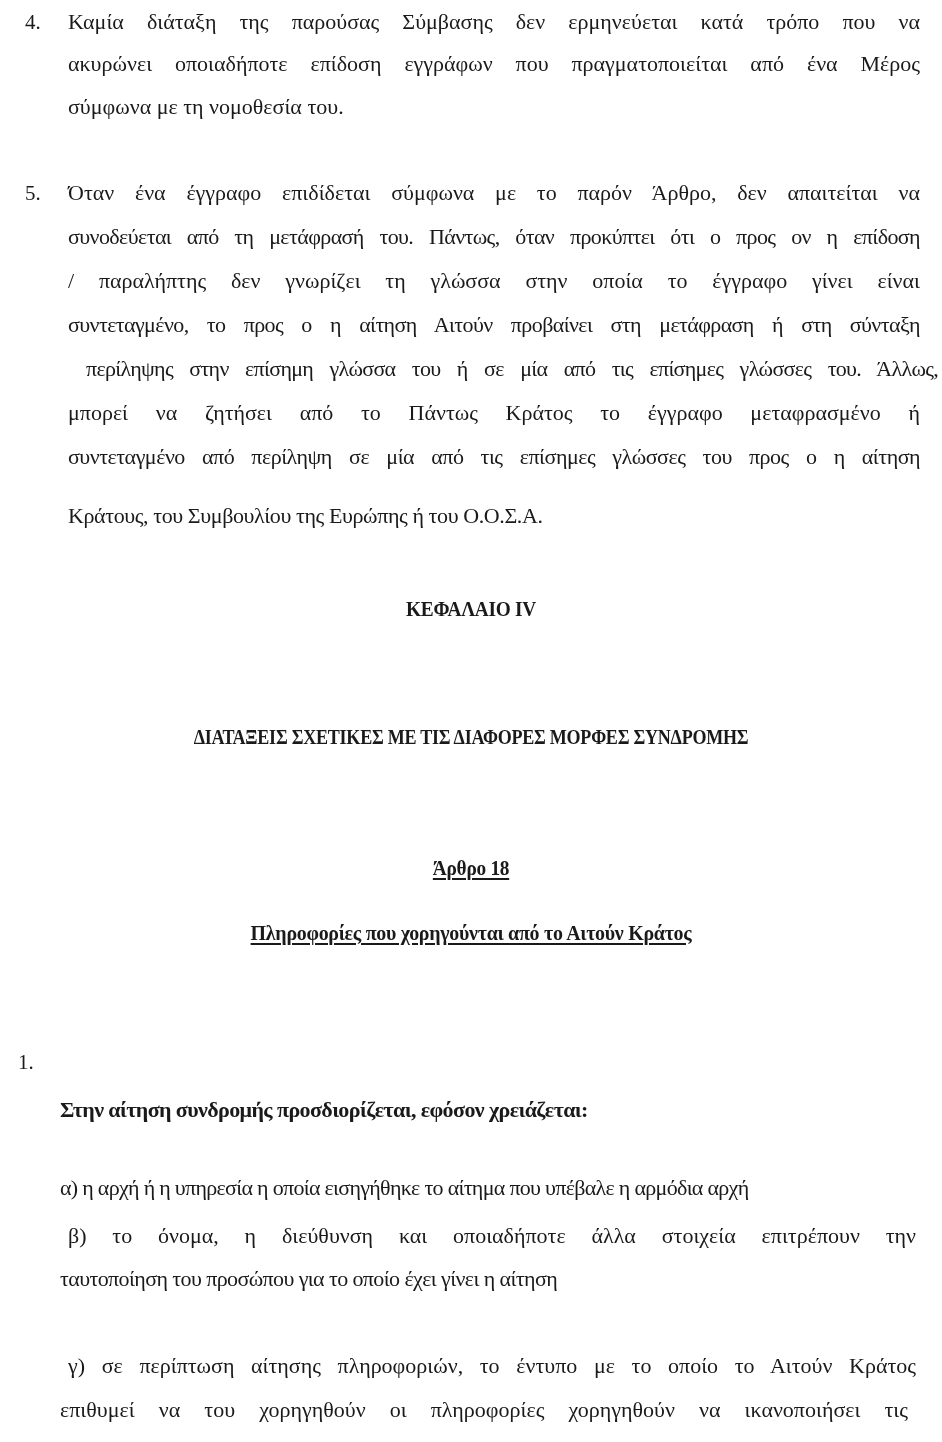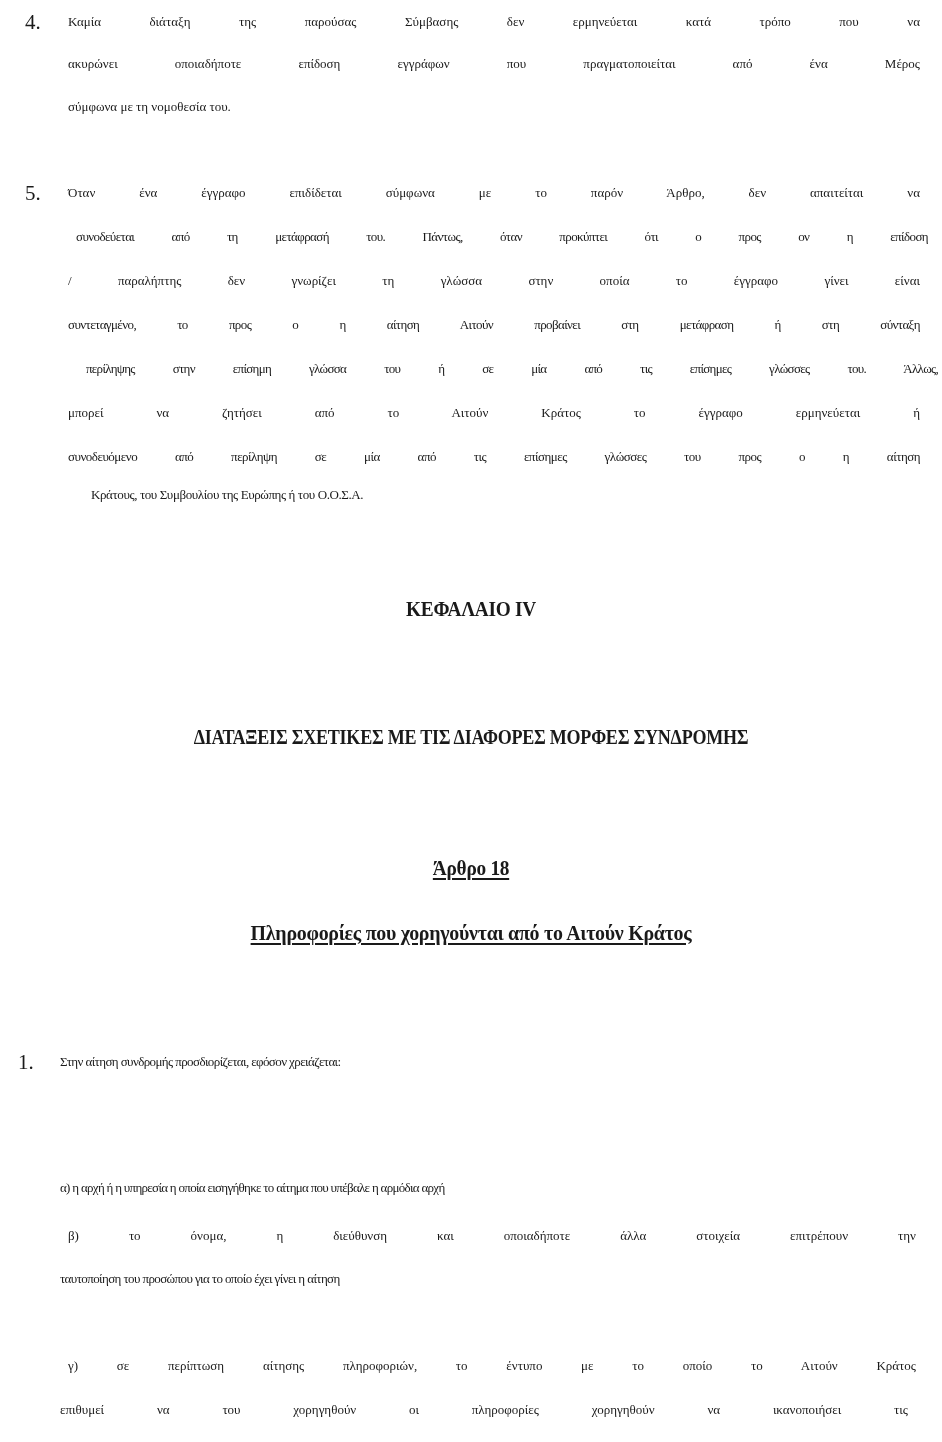--- a/index.html
+++ b/index.html
@@ -3,21 +3,21 @@
 <meta charset="utf-8">
 <style>
   html, body { margin: 0; padding: 0; background: #ffffff; }
   body {
     width: 942px; height: 1442px; overflow: hidden; position: relative;
     font-family: "Liberation Serif", "DejaVu Serif", serif;
     color: #1a1a1a;
   }
   .line {
     position: absolute;
-    font-size: 13px;
+    font-size: 22px;
     line-height: 24px;
     white-space: nowrap;
   }
   .just {
     text-align: justify;
     text-align-last: justify;
     white-space: normal;
   }
   .num { position: absolute; font-size: 21px; line-height: 24px; }
   .heading {
@@ -35,42 +35,42 @@
 <div>
   <span class="num" style="left:25px; top:10px;">4.</span>
   <div class="line just" style="left:68px; top:10px; width:852px;">Καμία διάταξη της παρούσας Σύμβασης δεν ερμηνεύεται κατά τρόπο που να</div>
   <div class="line just" style="left:68px; top:52px; width:852px;">ακυρώνει οποιαδήποτε επίδοση εγγράφων που πραγματοποιείται από ένα Μέρος</div>
   <div class="line" style="left:68px; top:95px;">σύμφωνα με τη νομοθεσία του.</div>
 </div>
 
 <div>
   <span class="num" style="left:25px; top:181px;">5.</span>
   <div class="line just" style="left:68px; top:181px; width:852px;">Όταν ένα έγγραφο επιδίδεται σύμφωνα με το παρόν Άρθρο, δεν απαιτείται να</div>
-  <div class="line just" style="left:76px; top:225px; width:852px; letter-spacing:-0.6px;">συνοδεύεται από τη μετάφρασή του. Πάντως, όταν προκύπτει ότι ο προς ον η επίδοση</div>
+  <div class="line just" style="left:68px; top:225px; width:852px; letter-spacing:-0.6px;">συνοδεύεται από τη μετάφρασή του. Πάντως, όταν προκύπτει ότι ο προς ον η επίδοση</div>
   <div class="line just" style="left:68px; top:269px; width:852px;">/ παραλήπτης δεν γνωρίζει τη γλώσσα στην οποία το έγγραφο γίνει είναι</div>
   <div class="line just" style="left:68px; top:313px; width:852px; letter-spacing:-0.6px;">συντεταγμένο, το προς ο η αίτηση Αιτούν προβαίνει στη μετάφραση ή στη σύνταξη</div>
   <div class="line just" style="left:68px; top:357px; width:852px; letter-spacing:-0.7px;margin-left:18px;">περίληψης στην επίσημη γλώσσα του ή σε μία από τις επίσημες γλώσσες του. Άλλως,</div>
-  <div class="line just" style="left:68px; top:401px; width:852px;">μπορεί να ζητήσει από το Αιτούν Κράτος  το έγγραφο ερμηνεύεται ή</div>
-  <div class="line just" style="left:68px; top:445px; width:852px; letter-spacing:-0.5px;">συνοδευόμενο από περίληψη σε μία από τις επίσημες γλώσσες του προς ο η αίτηση</div>
-  <div class="line" style="left:68px; top:483px; letter-spacing:-0.4px;margin-left:23px;">Κράτους, του Συμβουλίου της Ευρώπης ή του Ο.Ο.Σ.Α.</div>
+  <div class="line just" style="left:68px; top:401px; width:852px;">μπορεί να ζητήσει από το Πάντως Κράτος  το έγγραφο μεταφρασμένο ή</div>
+  <div class="line just" style="left:68px; top:445px; width:852px; letter-spacing:-0.5px;">συντεταγμένο από περίληψη σε μία από τις επίσημες γλώσσες του προς ο η αίτηση</div>
+  <div class="line" style="left:68px; top:504px; letter-spacing:-0.4px;">Κράτους, του Συμβουλίου της Ευρώπης ή του Ο.Ο.Σ.Α.</div>
 </div>
 
 <div class="heading" style="top:597px;">ΚΕΦΑΛΑΙΟ IV</div>
 <div class="heading" style="top:725px; transform:scaleX(0.86);">ΔΙΑΤΑΞΕΙΣ ΣΧΕΤΙΚΕΣ ΜΕ ΤΙΣ ΔΙΑΦΟΡΕΣ ΜΟΡΦΕΣ ΣΥΝΔΡΟΜΗΣ</div>
 
 <div class="heading" style="top:856px;">
   <span class="u">Άρθρο 18</span>
 </div>
 <div class="heading" style="top:921px; transform:scaleX(0.95);">
   <span class="u">Πληροφορίες που χορηγούνται από το Αιτούν Κράτος</span>
 </div>
 
 <div>
   <span class="num" style="left:18px; top:1050px;">1.</span>
-  <div class="line" style="left:60px; top:1050px; letter-spacing:-0.6px;">Στην αίτηση συνδρομής προσδιορίζεται, εφόσον χρειάζεται:</div>
+  <div class="line" style="left:60px; top:1098px; letter-spacing:-0.6px;font-weight:bold;">Στην αίτηση συνδρομής προσδιορίζεται, εφόσον χρειάζεται:</div>
 </div>
 
 <div>
   <div class="line" style="left:60px; top:1138px; letter-spacing:-0.7px;margin-top:38px;">α) η αρχή ή η υπηρεσία η οποία εισηγήθηκε το αίτημα που υπέβαλε η αρμόδια αρχή</div>
 </div>
 
 <div>
   <div class="line just" style="left:60px; top:1224px; width:848px;margin-left:8px;">β) το όνομα, η διεύθυνση και οποιαδήποτε άλλα στοιχεία επιτρέπουν την</div>
   <div class="line" style="left:60px; top:1267px; letter-spacing:-0.6px;">ταυτοποίηση του προσώπου για το οποίο έχει γίνει η αίτηση</div>
 </div>

